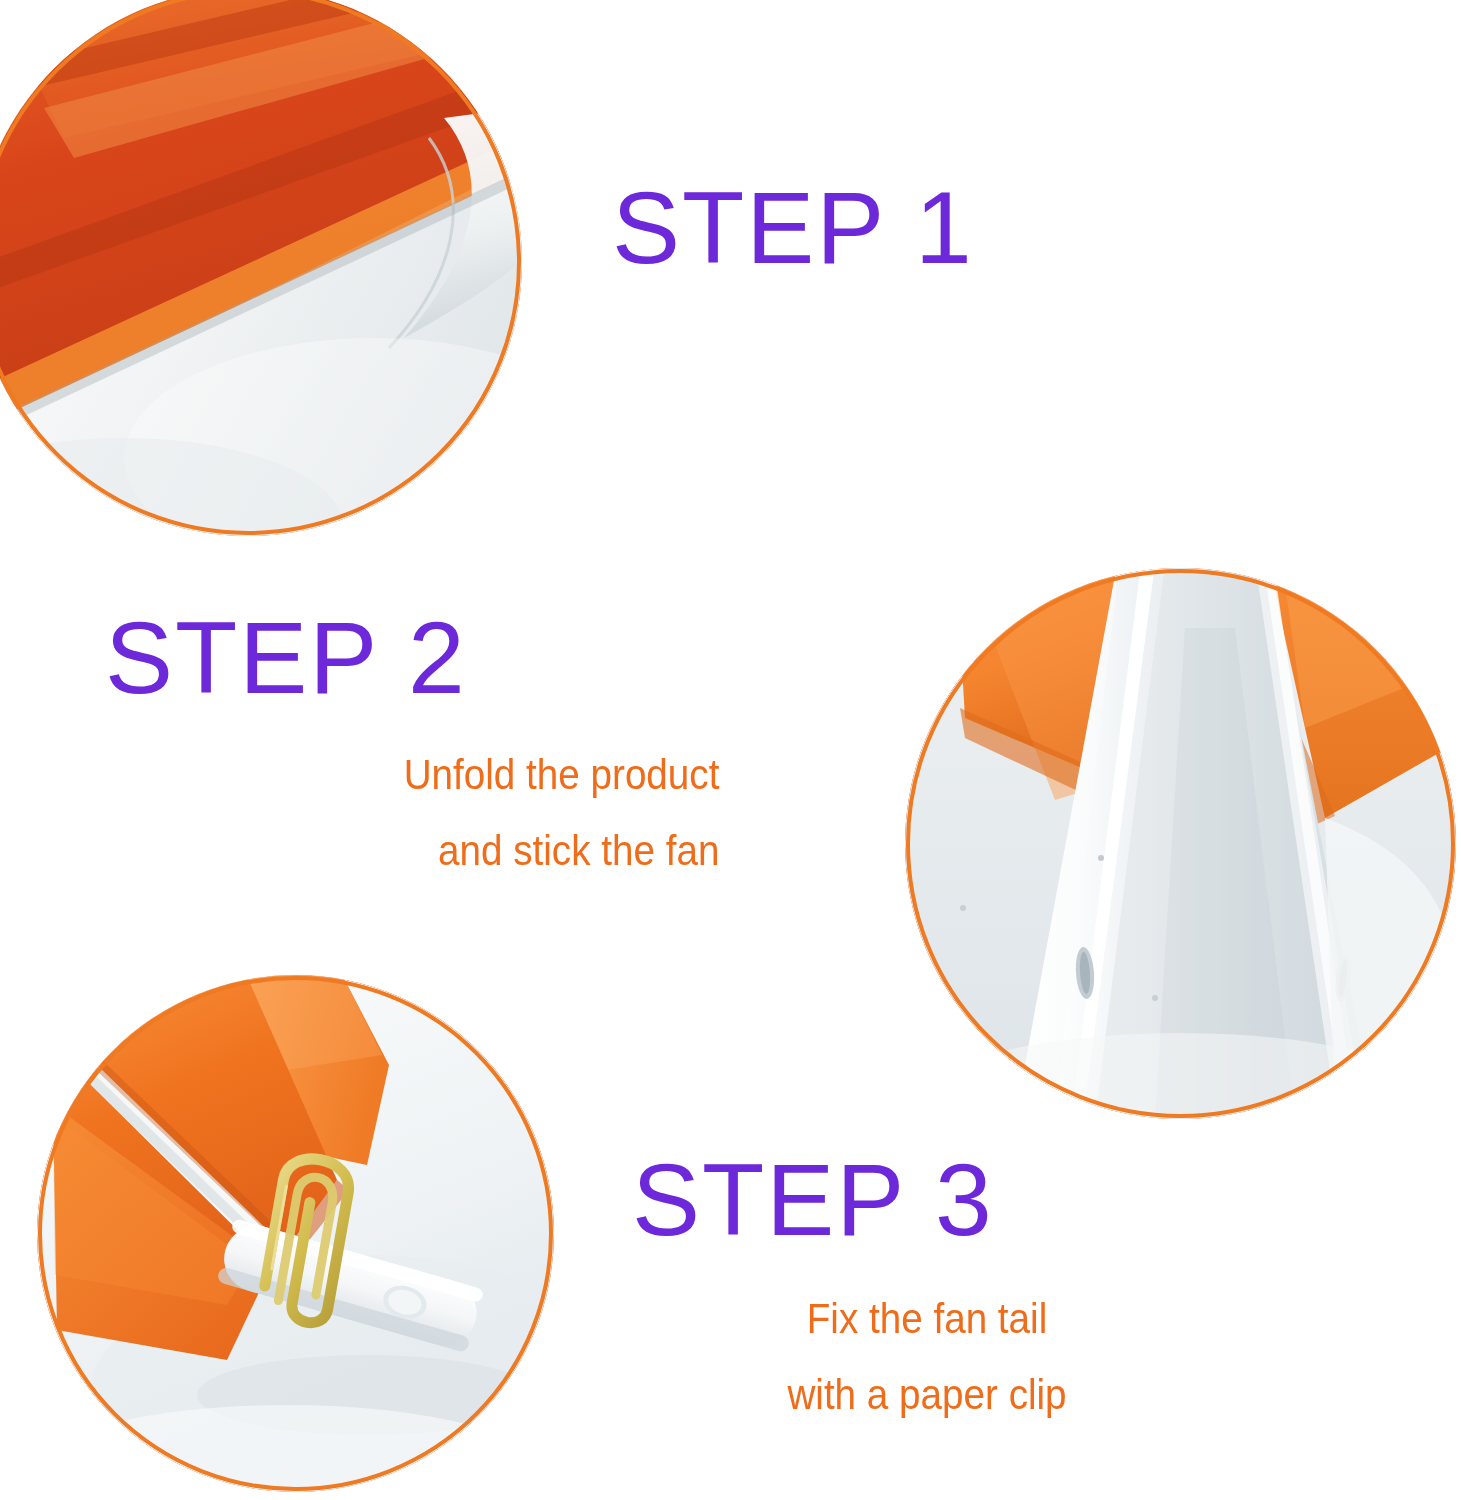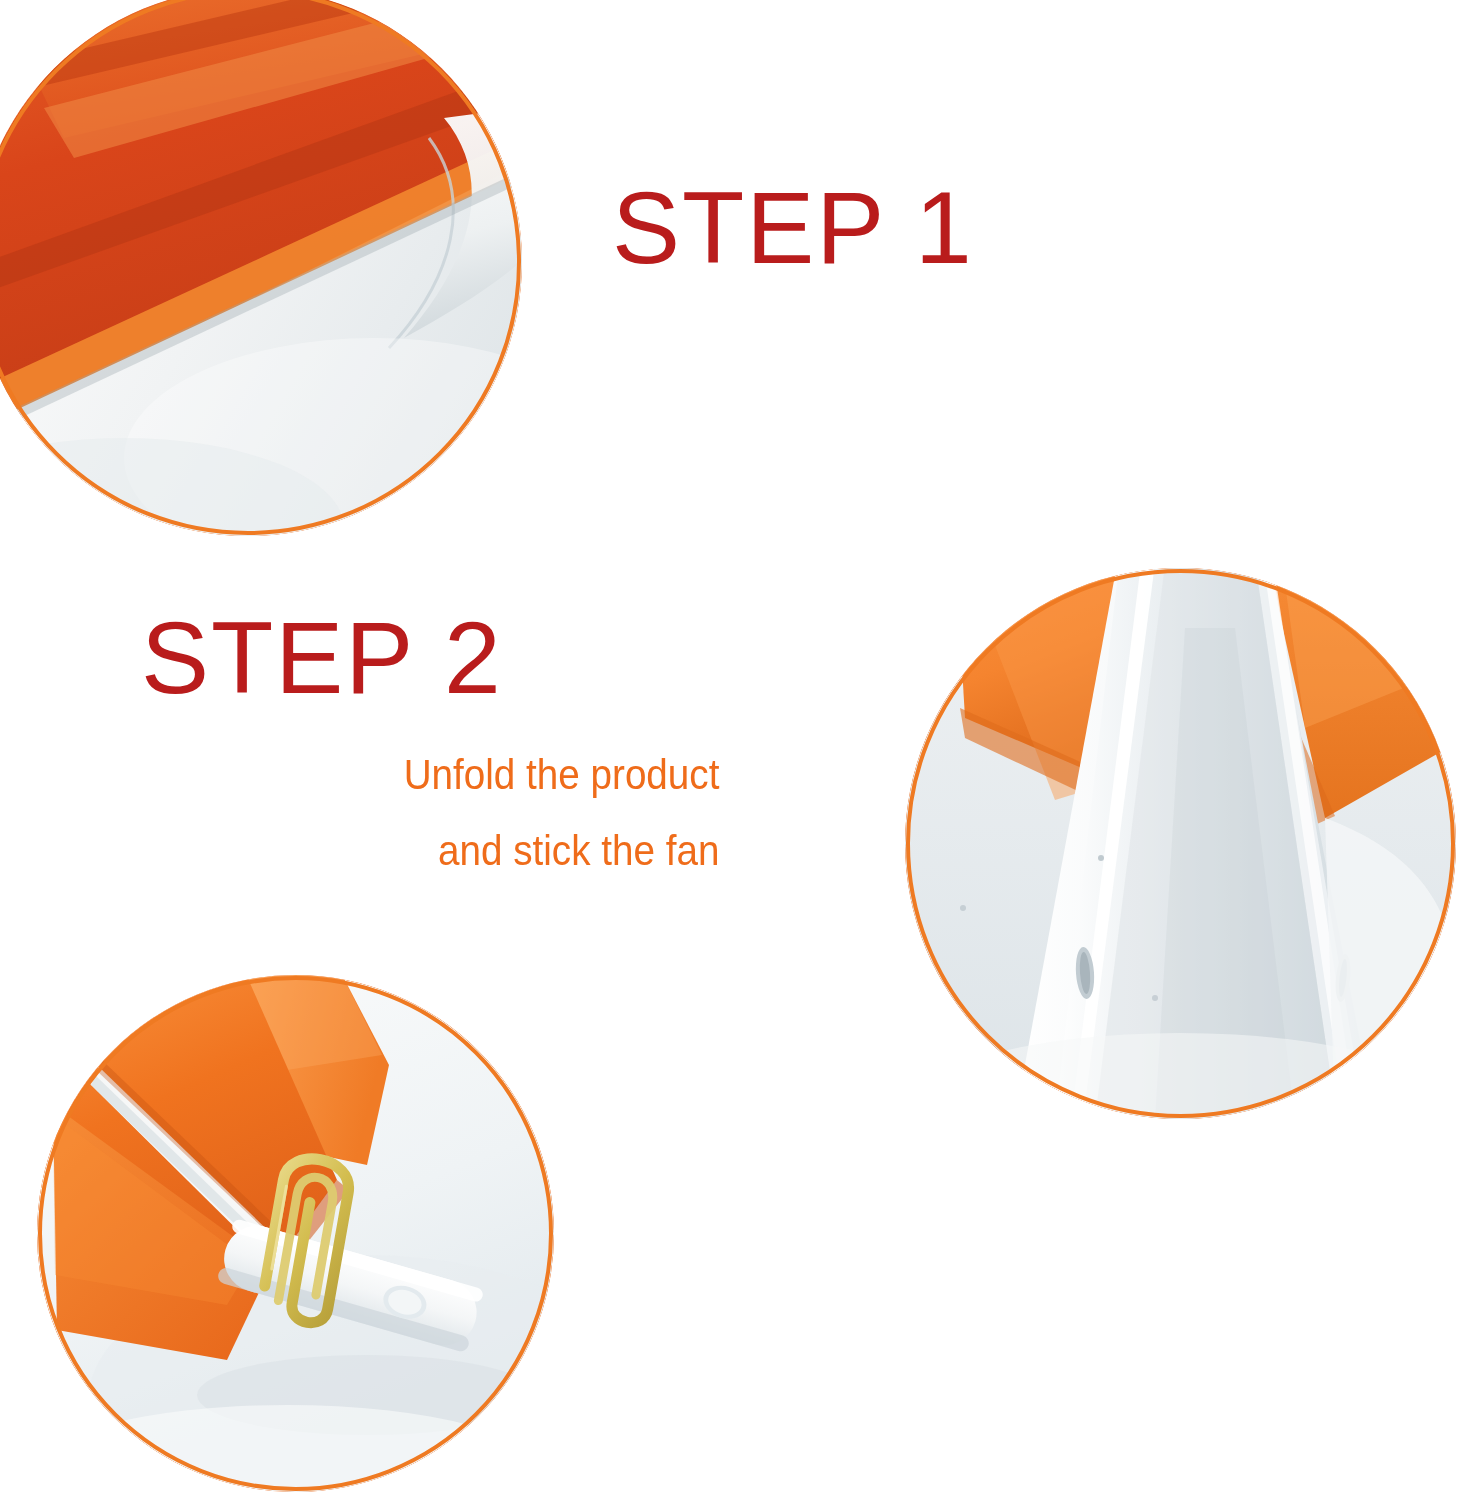--- a/index.html
+++ b/index.html
@@ -27,21 +27,21 @@
   
   #photo-step1{ left:-26px; top:-12px; width:548px; height:548px; }
   
   #photo-step2{ left:905px; top:568px; width:551px; height:551px; }
   
   #photo-step3{ left:37px; top:975px; width:517px; height:517px; }
 
   
   .step-block{position:absolute;}
   .step-title{
-    color:#b91c1c;
+    color:#6d28d9;
     font-size:99px;
     line-height:1.02;
     font-weight:400;
     letter-spacing:2px;
     white-space:nowrap;
     margin:0;
     font-family:"Liberation Sans","DejaVu Sans",sans-serif;
   }
   .step-lines{margin-top:26px;}
   .step-line{
@@ -57,21 +57,21 @@
   .step-line:last-child{margin-bottom:0;}
 
   
   #block-step1{left:612px;top:176px;text-align:left;}
   #block-step1 .step-title{font-size:102px;}
   #block-step1 .step-lines{margin-top:42px;}
   #block-step1 .step-line{transform-origin:left center;}
 
   
   #block-step2{left:105px;top:606px;text-align:left;}
-  #block-step2 .step-title{font-size:102px;margin-left:36px;}
+  #block-step2 .step-title{font-size:102px;}
   #block-step2 .step-lines{margin-top:44px;text-align:right;width:640px;}
   #block-step2 .step-line{transform-origin:center center;}
 
   
   #block-step3{left:632px;top:1148px;text-align:left;}
   #block-step3 .step-title{font-size:102px;}
   #block-step3 .step-lines{margin-top:46px;text-align:center;width:590px;}
   #block-step3 .step-line{transform-origin:center center;}
 </style>
 </head>
@@ -291,14 +291,21 @@
 
           <ellipse cx="330" cy="420" rx="170" ry="40" fill="#d6dee2" opacity="0.45"></ellipse>
 
           <ellipse cx="250" cy="500" rx="260" ry="70" fill="#fafbfc" opacity="0.6"></ellipse>
         </g>
         <circle cx="258.5" cy="258.5" r="255.5" fill="none" stroke="#ef7a22" stroke-width="4"></circle>
       </svg>
     </div>
   </div>
 
+  <div class="step-block" id="block-step3">
+    <h1 class="step-title">STEP 3</h1>
+    <div class="step-lines">
+      <p class="step-line">Fix the fan tail</p>
+      <p class="step-line">with a paper clip</p>
+    </div>
+  </div>
 
 </div>
 
 </body></html>

